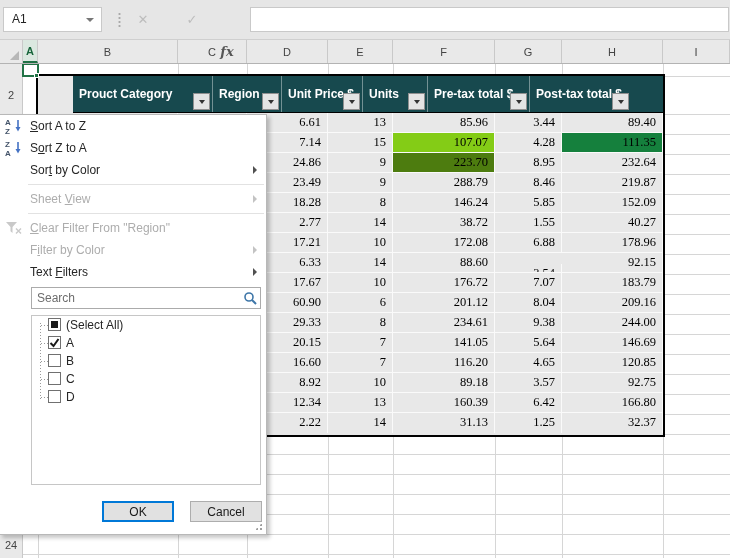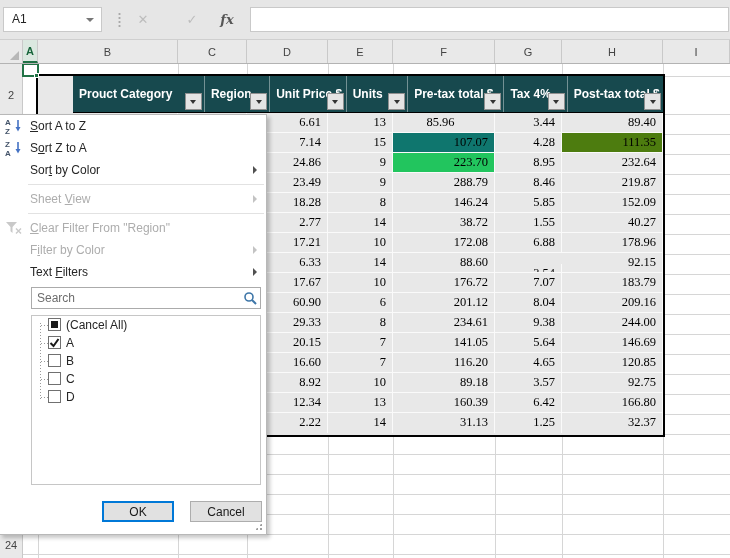--- a/index.html
+++ b/index.html
@@ -13,21 +13,21 @@
            line-height:23px;padding-left:8px;}
   .nb-arrow{position:absolute;right:7px;top:10px;width:0;height:0;
             border-left:4px solid transparent;border-right:4px solid transparent;
             border-top:4px solid #777;}
   .grip{position:absolute;left:118px;top:12px;width:3px;height:16px;
         background-image:radial-gradient(circle,#a9a9a9 1px,transparent 1.2px);
         background-size:3px 4px;}
   .fbtn{position:absolute;top:7px;width:22px;height:25px;text-align:center;line-height:25px;
         font-size:13px;color:#bdbdbd;}
   .fbtn.fx{color:#565656;font-family:"DejaVu Serif","Liberation Serif",serif;
-           font-style:italic;font-weight:bold;font-size:13px;}
+           font-style:italic;font-weight:bold;font-size:13px;margin-top:32px;}
   .fbar{position:absolute;left:250px;top:7px;width:479px;height:25px;background:#fff;
         border:1px solid #c9c9c9;box-sizing:border-box;}
   
   .colheaders{position:absolute;left:0;top:40px;width:730px;height:24px;background:#e9e9e9;
               border-bottom:1px solid #b3b3b3;box-sizing:border-box;z-index:19;}
   .ch-cell{position:absolute;top:0;height:23px;border-right:1px solid #c9c9c9;
            box-sizing:border-box;display:flex;align-items:center;justify-content:center;
            font-size:11px;color:#444;}
   .ch-cell.active{background:#dbe8e0;color:#18653b;border-bottom:2px solid #1e7145;font-weight:bold;}
   .corner{position:absolute;left:0;top:0;width:23px;height:23px;border-right:1px solid #c9c9c9;box-sizing:border-box;}
@@ -202,58 +202,52 @@
           <div class="filter-btn">
             <div class="fb-arrow"></div>
           </div>
         </div>
         <div class="th-cell" style="width: 102px;">
           <span>Pre-tax total $</span>
           <div class="filter-btn">
             <div class="fb-arrow"></div>
           </div>
         </div>
-        <div class="th-cell" style="width: 67px;">
-          <span>Tax 4%</span>
-          <div class="filter-btn">
-            <div class="fb-arrow"></div>
-          </div>
-        </div>
         <div class="th-cell" style="width: 101px;">
           <span>Post-tax total $</span>
           <div class="filter-btn">
             <div class="fb-arrow"></div>
           </div>
         </div>
       </div>
     <div class="tbl-body">
         <div class="trow">
           <div class="tcell" style="width: 140px; background: rgb(232, 232, 232);"></div>
           <div class="tcell" style="width: 69px; background: rgb(232, 232, 232);"></div>
           <div class="tcell" style="width: 81px; background: rgb(232, 232, 232);">6.61</div>
           <div class="tcell" style="width: 65px; background: rgb(232, 232, 232);">13</div>
-          <div class="tcell" style="width: 102px; background: rgb(232, 232, 232); text-align: center;">85.96</div>
+          <div class="tcell" style="width: 102px; background: rgb(232, 232, 232);">85.96</div>
           <div class="tcell" style="width: 67px; background: rgb(232, 232, 232);">3.44</div>
           <div class="tcell" style="width: 101px; background: rgb(232, 232, 232);">89.40</div>
         </div>
         <div class="trow">
           <div class="tcell" style="width: 140px; background: rgb(232, 232, 232);"></div>
           <div class="tcell" style="width: 69px; background: rgb(232, 232, 232);"></div>
           <div class="tcell" style="width: 81px; background: rgb(232, 232, 232);">7.14</div>
           <div class="tcell" style="width: 65px; background: rgb(232, 232, 232);">15</div>
-          <div class="tcell" style="width: 102px; background: #0f766e; text-align: right;">107.07</div>
+          <div class="tcell" style="width: 102px; background: #84cc16; text-align: right;">107.07</div>
           <div class="tcell" style="width: 67px; background: rgb(232, 232, 232);">4.28</div>
-          <div class="tcell" style="width: 101px; background: #4d7c0f;">111.35</div>
+          <div class="tcell" style="width: 101px; background: #15803d;">111.35</div>
         </div>
         <div class="trow">
           <div class="tcell" style="width: 140px; background: rgb(232, 232, 232);"></div>
           <div class="tcell" style="width: 69px; background: rgb(232, 232, 232);"></div>
           <div class="tcell" style="width: 81px; background: rgb(232, 232, 232);">24.86</div>
           <div class="tcell" style="width: 65px; background: rgb(232, 232, 232);">9</div>
-          <div class="tcell" style="width: 102px; background: #22c55e;">223.70</div>
+          <div class="tcell" style="width: 102px; background: #4d7c0f;">223.70</div>
           <div class="tcell" style="width: 67px; background: rgb(232, 232, 232);">8.95</div>
           <div class="tcell" style="width: 101px; background: rgb(232, 232, 232);">232.64</div>
         </div>
         <div class="trow">
           <div class="tcell" style="width: 140px; background: rgb(232, 232, 232);"></div>
           <div class="tcell" style="width: 69px; background: rgb(232, 232, 232);"></div>
           <div class="tcell" style="width: 81px; background: rgb(232, 232, 232);">23.49</div>
           <div class="tcell" style="width: 65px; background: rgb(232, 232, 232);">9</div>
           <div class="tcell" style="width: 102px; background: rgb(232, 232, 232);">288.79</div>
           <div class="tcell" style="width: 67px; background: rgb(232, 232, 232);">8.46</div>
@@ -421,21 +415,21 @@
       <circle cx="6" cy="6" r="4" fill="none" stroke="#3e76a8" stroke-width="1.6"></circle>
       <path d="M9 9 L13 13" stroke="#3e76a8" stroke-width="2"></path>
     </svg>
     <div class="lbox">
       <div class="treeline"></div>
     <div class="litem">
           <span class="stub"></span>
           <span class="cb">
             <span class="cb-ind"></span>
           </span>
-          <span class="lbl">(Cancel All)</span>
+          <span class="lbl">(Select All)</span>
         </div>
         <div class="litem">
           <span class="stub"></span>
           <span class="cb">
             <svg width="11" height="11" viewBox="0 0 11 11">
               <polyline points="1.5,6 4.5,9 9.5,2" fill="none" stroke="#1a1a1a" stroke-width="2"></polyline>
             </svg>
           </span>
           <span class="lbl">A</span>
         </div>

